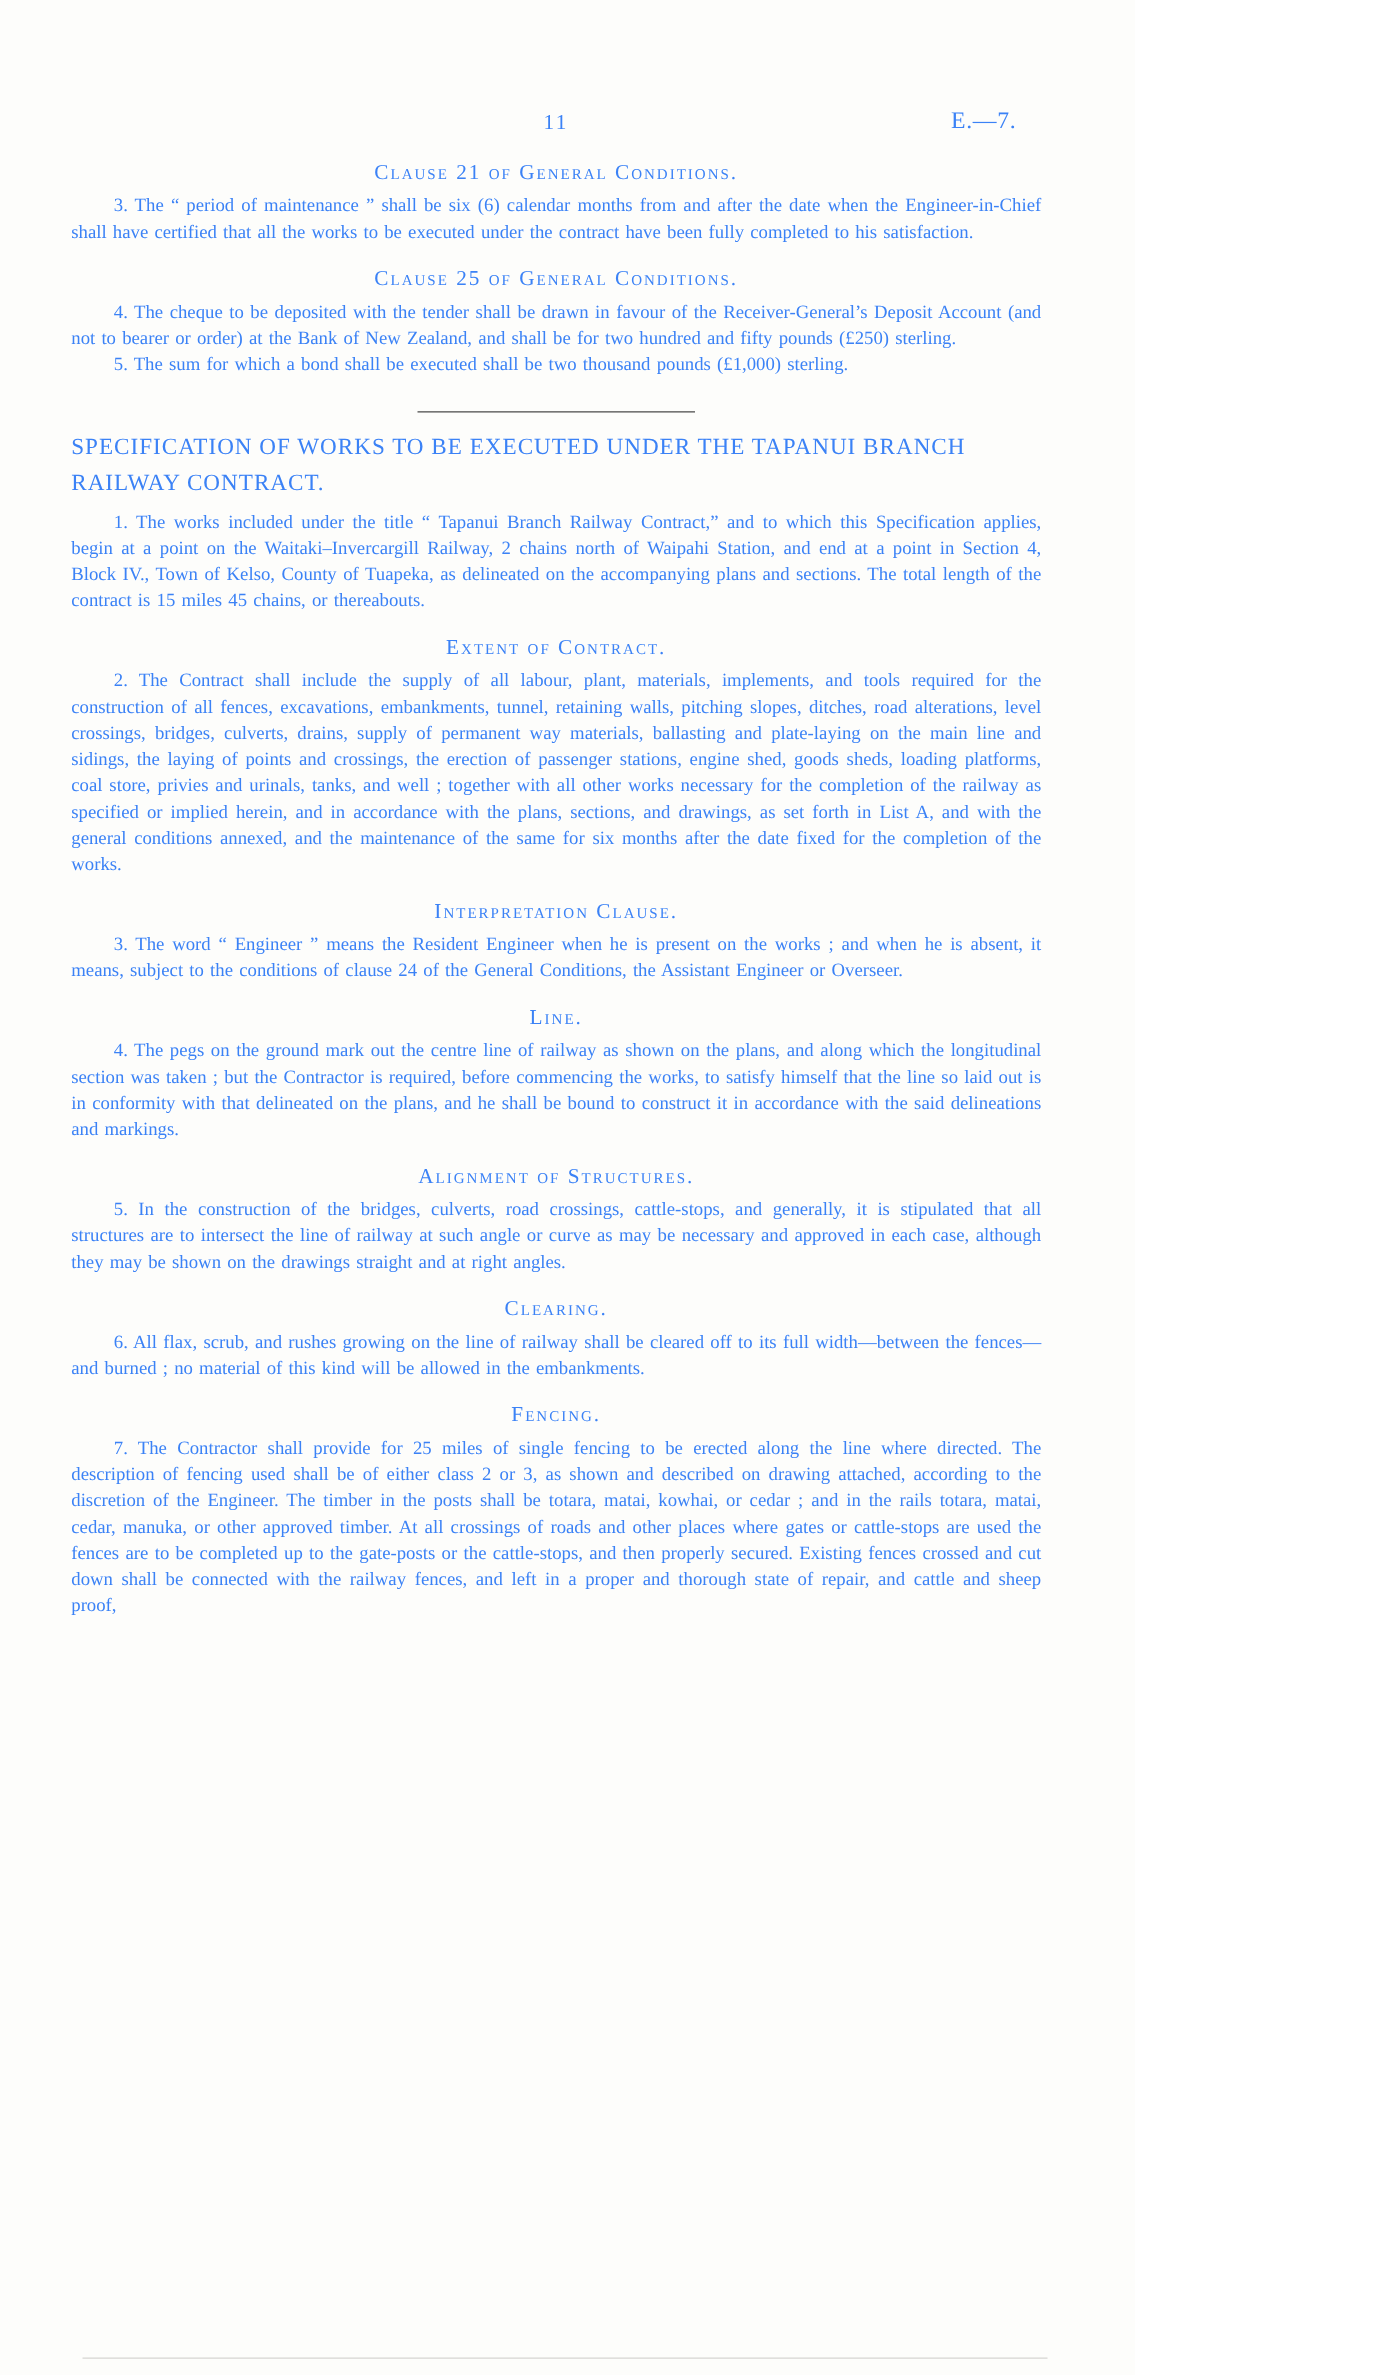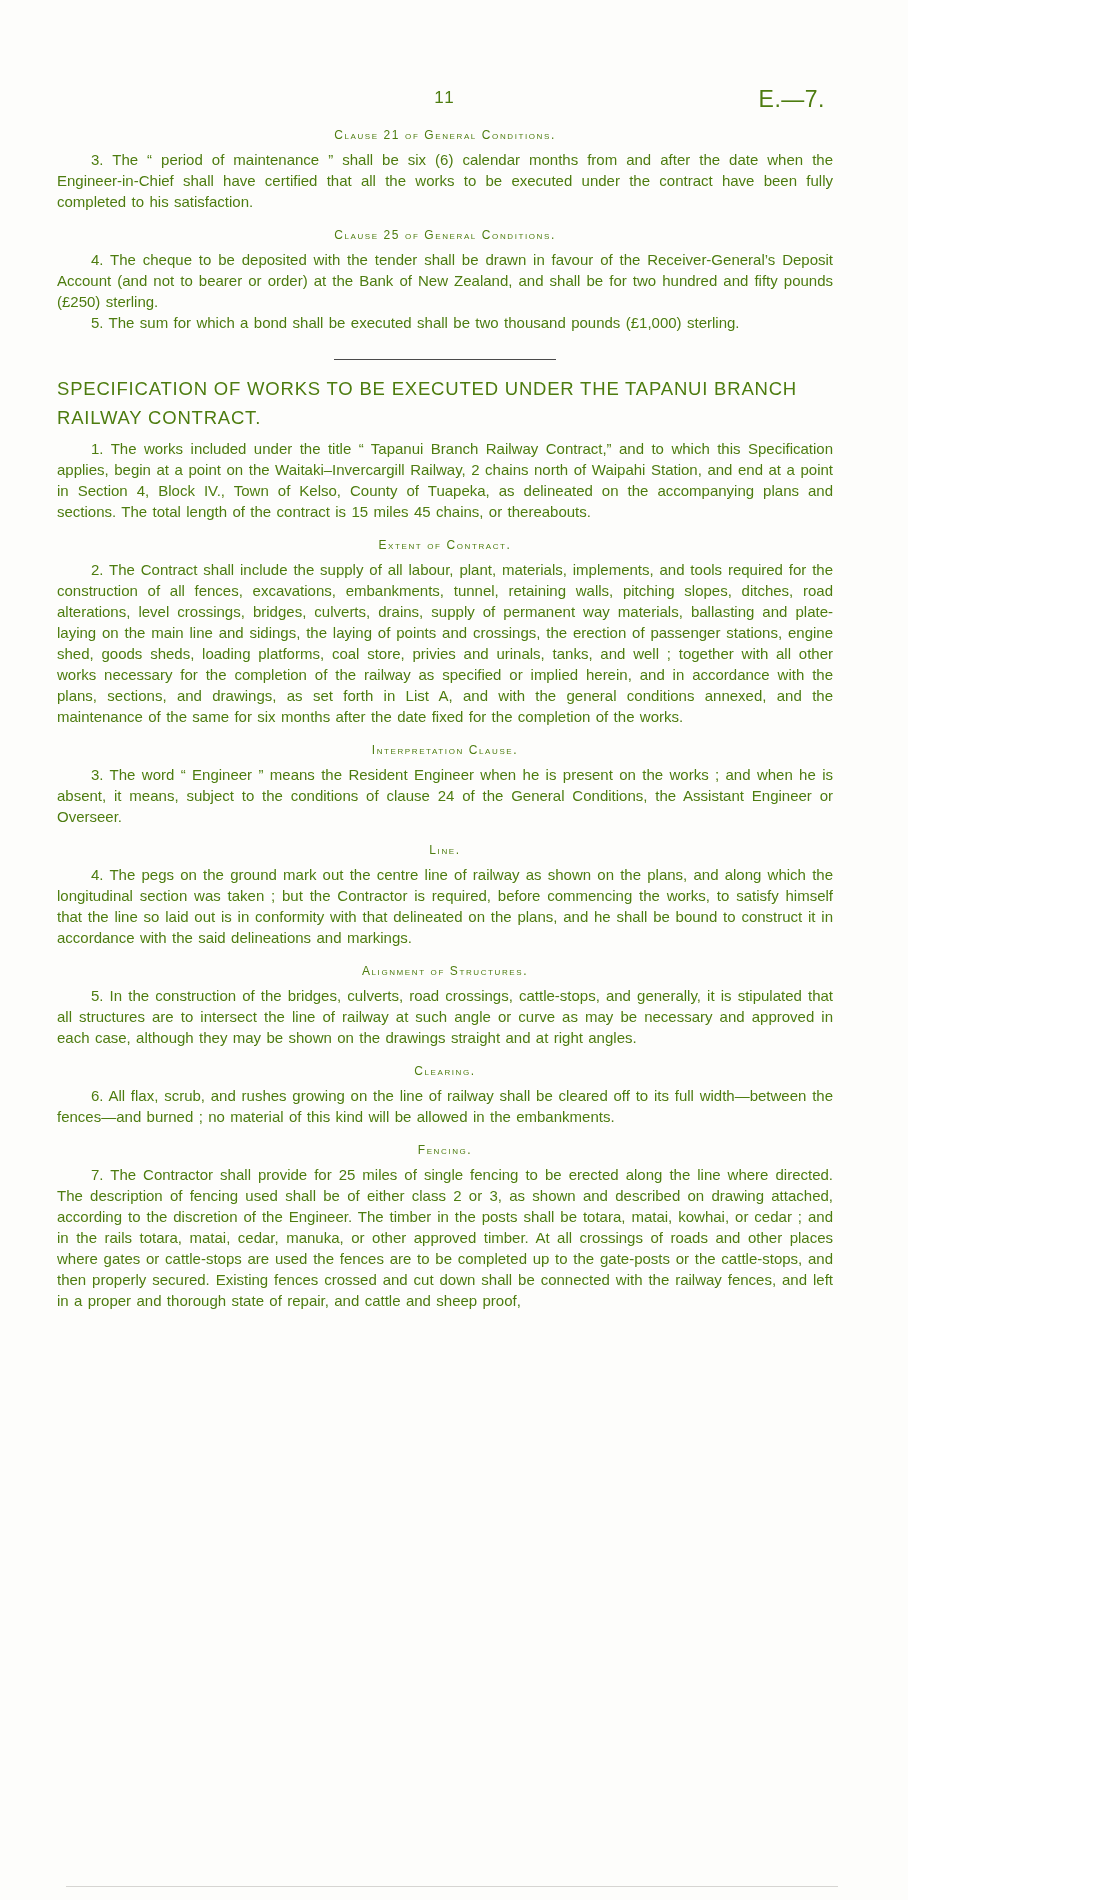--- a/index.html
+++ b/index.html
@@ -5,22 +5,22 @@
   html, body {
     margin: 0;
     padding: 0;
     background: #ffffff;
   }
   .page {
     position: relative;
     width: 908px;
     height: 1900px;
     background: #fdfdfb;
-    font-family: Liberation Sans, sans-serif;
-    color: #4d7c0f;
+    font-family: Liberation Serif, serif;
+    color: #3b82f6;
     overflow: hidden;
   }
   .sheet {
     position: absolute;
     left: 57px;
     top: 88px;
     width: 776px;
   }
   .header {
     position: relative;
@@ -30,30 +30,30 @@
   .page-num {
     position: absolute;
     left: 0;
     right: 0;
     text-align: center;
     font-size: 17px;
     letter-spacing: 2px;
   }
   .doc-ref {
     position: absolute;
-    right: 8px;
+    right: 20px;
     top: -2px;
-    font-size: 23px;
+    font-size: 19px;
     letter-spacing: 0.5px;
   }
   .clause-head {
     text-align: center;
     font-variant: small-caps;
     font-weight: normal;
-    font-size: 12px;
+    font-size: 17px;
     letter-spacing: 1.6px;
     margin: 16px 0 7px 0;
   }
   .para {
     font-size: 15px;
     line-height: 21px;
     text-align: justify;
     text-indent: 34px;
     margin: 0;
     word-spacing: 1.2px;

